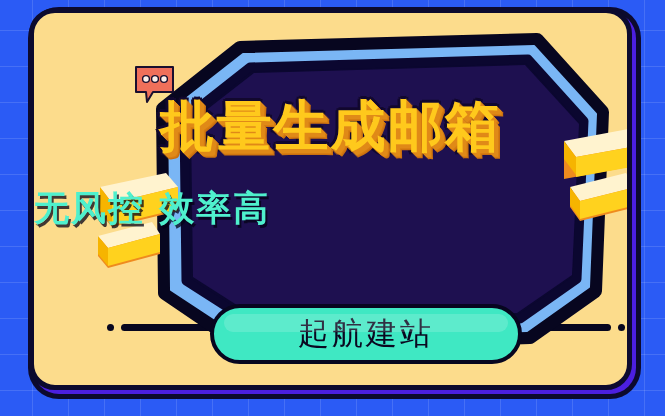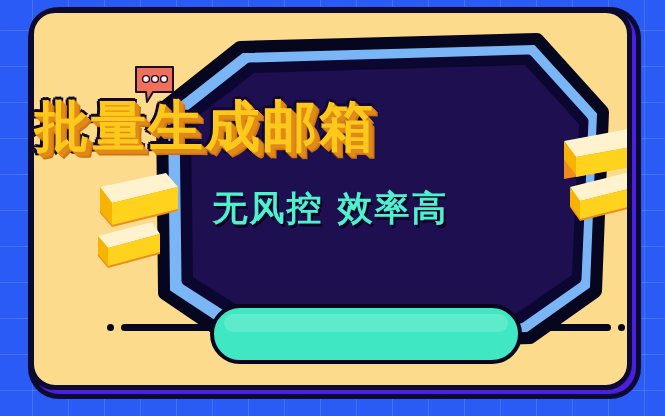--- a/index.html
+++ b/index.html
@@ -110,40 +110,41 @@
     width: 39px;
     height: 37px;
   }
 
   
   .title {
     position: absolute;
     left: 0;
     right: 0;
     top: 82px;
+    text-align: center;
     font-family: "DejaVu Sans", "Liberation Sans", sans-serif;
     font-weight: bold;
     font-size: 55px;
     line-height: 62px;
     letter-spacing: 2px;
     color: #ffc91c;
     white-space: nowrap;
     text-shadow:
       1px 1px 0 #e08a18, 2px 2px 0 #e08a18, 3px 3px 0 #e08a18,
       4px 4px 0 #e08a18, 5px 5px 0 #d67c12, 6px 6px 0 #c96f10,
       -2px -2px 0 #12082f, 2px -2px 0 #12082f, -2px 2px 0 #12082f,
       0 -3px 0 #12082f, -3px 0 0 #12082f;
   }
 
   
   .sub {
     position: absolute;
     left: 0;
     right: 0;
-    text-align: center;
+    text-align: left;
     font-family: "DejaVu Sans", "Liberation Sans", sans-serif;
     font-weight: bold;
     font-size: 35px;
     line-height: 42px;
     letter-spacing: 2px;
     color: #4ff0cd;
     white-space: nowrap;
     text-shadow: 2px 3px 0 rgba(4,2,22,0.75);
   }
   .sub-1 { top: 174px; }
@@ -247,17 +248,18 @@
         <circle cx="20" cy="13" r="3.4" fill="#fdf0ea" stroke="#1a0f2e" stroke-width="1.4"></circle>
         <circle cx="29" cy="13" r="3.4" fill="#fdf0ea" stroke="#1a0f2e" stroke-width="1.4"></circle>
       </svg>
 
       <div class="title">批量生成邮箱</div>
 
       <div class="sub sub-1">无风控 效率高</div>
 
       <div class="cta">
         <div class="cta-inner-gloss"></div>
+        <span>起航建站</span>
       </div>
 
     </div>
   </div>
 </div>
 
 </body></html>

